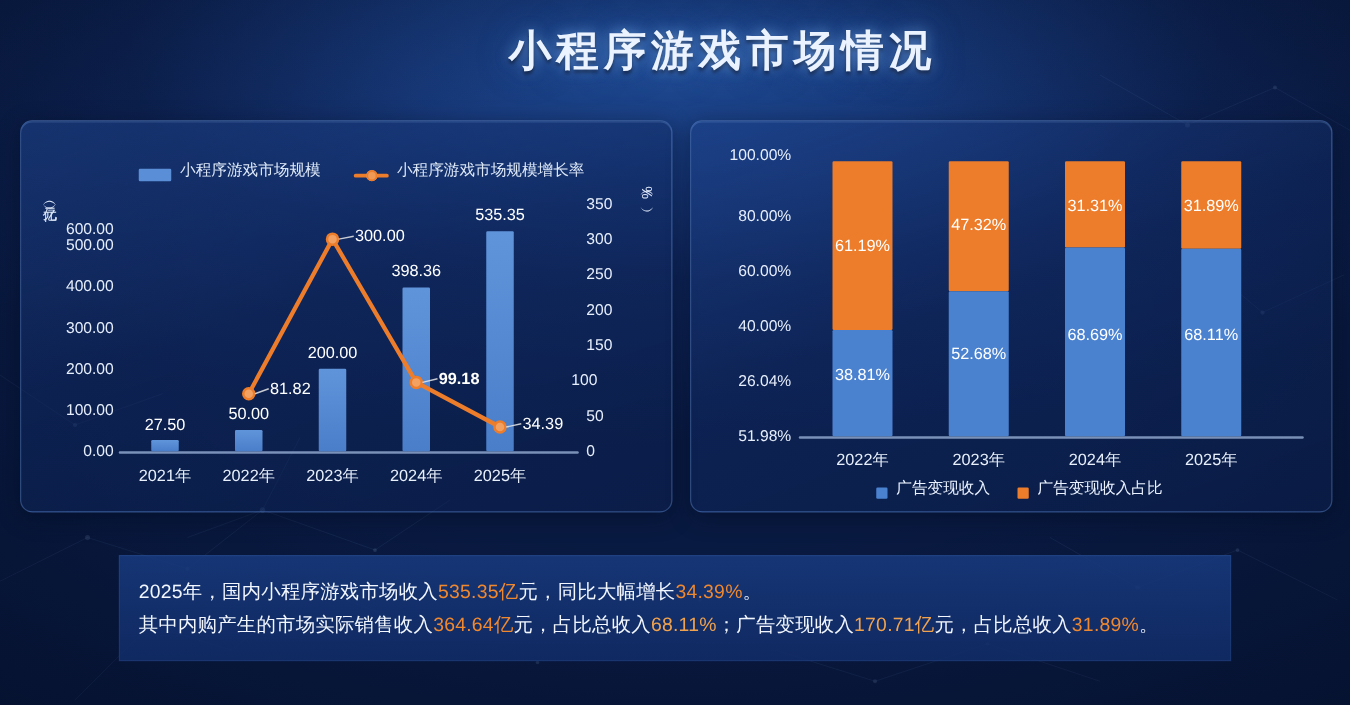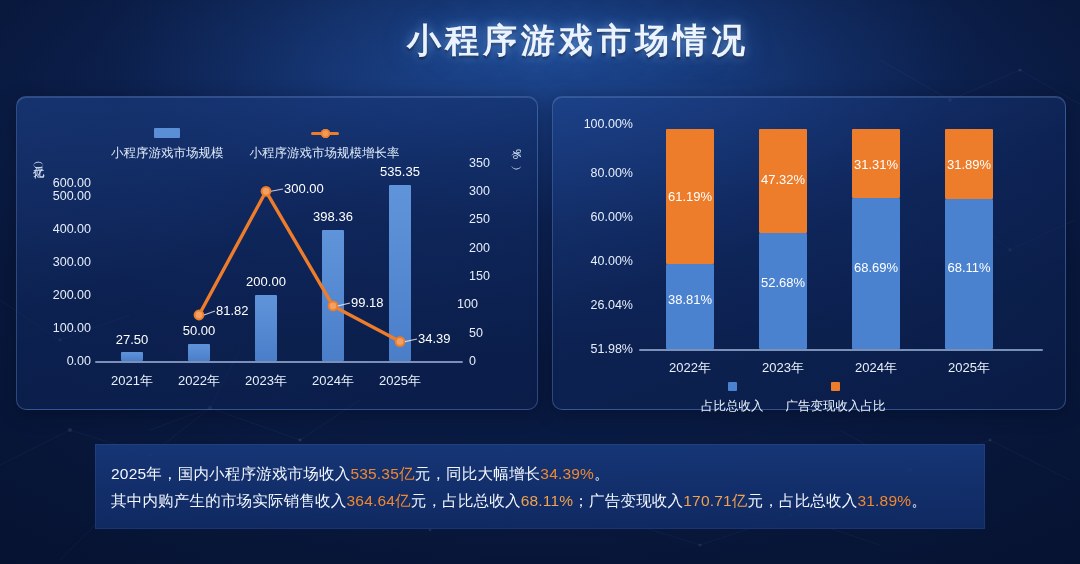--- a/index.html
+++ b/index.html
@@ -52,21 +52,21 @@
   }
   .axisline{position:absolute;height:2px;background:rgba(190,215,250,.62);border-radius:1px;}
   .cat{
     position:absolute;color:#e8f0fc;font-size:13px;text-align:center;white-space:nowrap;
   }
   .bar{position:absolute;border-radius:1px;}
   .val{position:absolute;color:#ffffff;font-size:13px;text-align:center;white-space:nowrap;}
 
   
   .legend{position:absolute;display:flex;align-items:center;gap:26px;}
-  .lg-item{display:flex;align-items:center;gap:7px;flex-direction:column;}
+  .lg-item{display:flex;align-items:flex-end;gap:7px;}
   .lg-swatch-bar{width:26px;height:10px;border-radius:1px;}
   .lg-swatch-line{position:relative;width:28px;height:10px;}
   .lg-swatch-line i{position:absolute;left:0;top:4px;width:28px;height:3px;border-radius:2px;background:#ed7d2b;display:block;}
   .lg-swatch-line b{position:absolute;left:10px;top:1px;width:9px;height:9px;border-radius:50%;background:#f09a55;box-shadow:0 0 0 1.5px #ed7d2b inset;display:block;}
   .lg-swatch-sq{width:9px;height:9px;border-radius:1px;}
   .lg-label{color:#dfeaf9;font-size:12.5px;white-space:nowrap;}
   .lg-label-sm{color:#eaf2ff;font-size:12.5px;white-space:nowrap;}
 
   
   #summary-box{
@@ -185,21 +185,21 @@
     </g>
     <g stroke="#e8e8e8" stroke-width="1.1" opacity=".85">
       <line x1="187" y1="218" x2="198" y2="214"></line>
       <line x1="254" y1="94.3" x2="266" y2="92"></line>
       <line x1="321" y1="208.9" x2="333" y2="206"></line>
       <line x1="388" y1="244.6" x2="400" y2="242"></line>
     </g>
   </svg>
   <div class="val" style="left:199px;width:60px;top:206px;text-align:left;">81.82</div>
   <div class="val" style="left:267px;width:70px;top:84px;text-align:left;">300.00</div>
-  <div class="val" style="left:334px;width:60px;top:198px;text-align:left;">99.18</div>
+  <div class="val" style="left:334px;width:60px;top:198px;text-align:left;font-weight:bold;">99.18</div>
   <div class="val" style="left:401px;width:60px;top:234px;text-align:left;">34.39</div>
 
   <div class="cat" style="left:75px;width:80px;top:275px;">2021年</div>
   <div class="cat" style="left:142px;width:80px;top:275px;">2022年</div>
   <div class="cat" style="left:209px;width:80px;top:275px;">2023年</div>
   <div class="cat" style="left:276px;width:80px;top:275px;">2024年</div>
   <div class="cat" style="left:343px;width:80px;top:275px;">2025年</div>
 </div>
 
 <div class="card" id="card-right">
@@ -234,21 +234,21 @@
   <div class="val" style="left:392px;width:48px;top:163px;">68.11%</div>
 
   <div class="cat" style="left:97px;width:80px;top:262px;">2022年</div>
   <div class="cat" style="left:190px;width:80px;top:262px;">2023年</div>
   <div class="cat" style="left:283px;width:80px;top:262px;">2024年</div>
   <div class="cat" style="left:376px;width:80px;top:262px;">2025年</div>
 
   <div class="legend" style="left:148px;top:285px;gap:22px;">
     <div class="lg-item">
       <span class="lg-swatch-sq" style="background:#4a82d0;"></span>
-      <span class="lg-label-sm">占比总收入</span>
+      <span class="lg-label-sm">广告变现收入</span>
     </div>
     <div class="lg-item">
       <span class="lg-swatch-sq" style="background:#ed7d2b;"></span>
       <span class="lg-label-sm">广告变现收入占比</span>
     </div>
   </div>
 </div>
 
 <div id="summary-box">
   <div class="sum-line">

